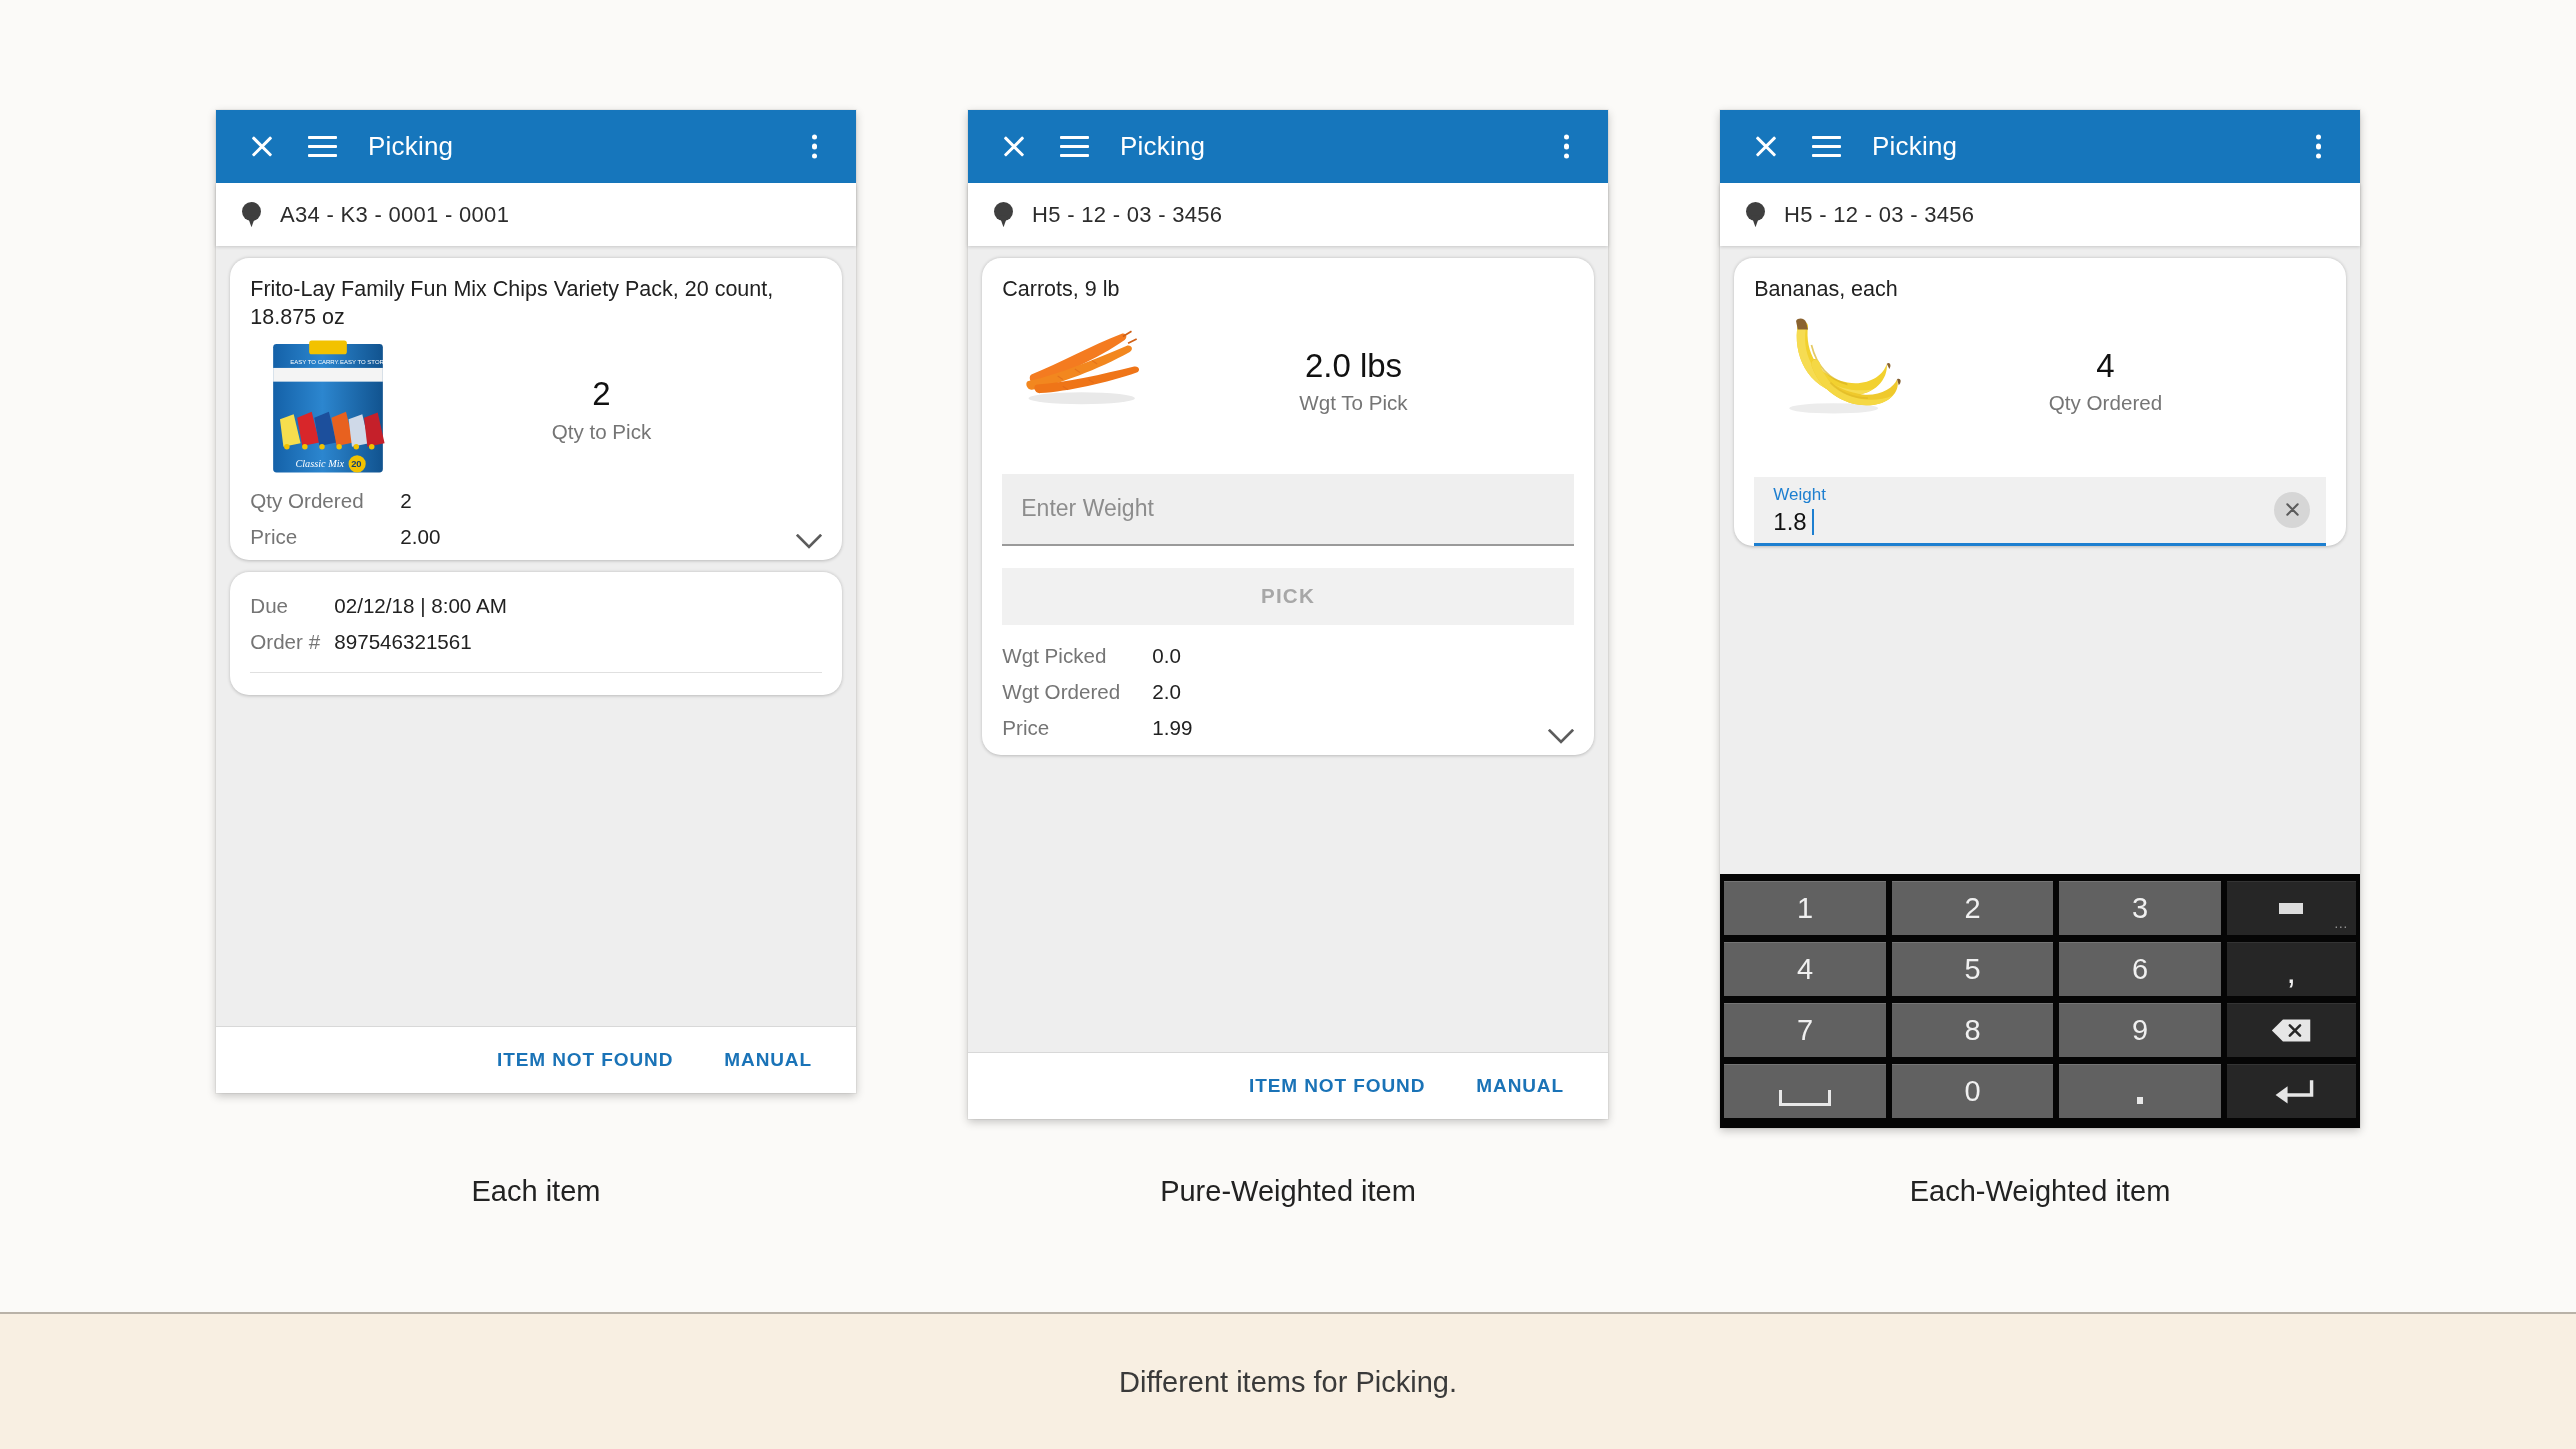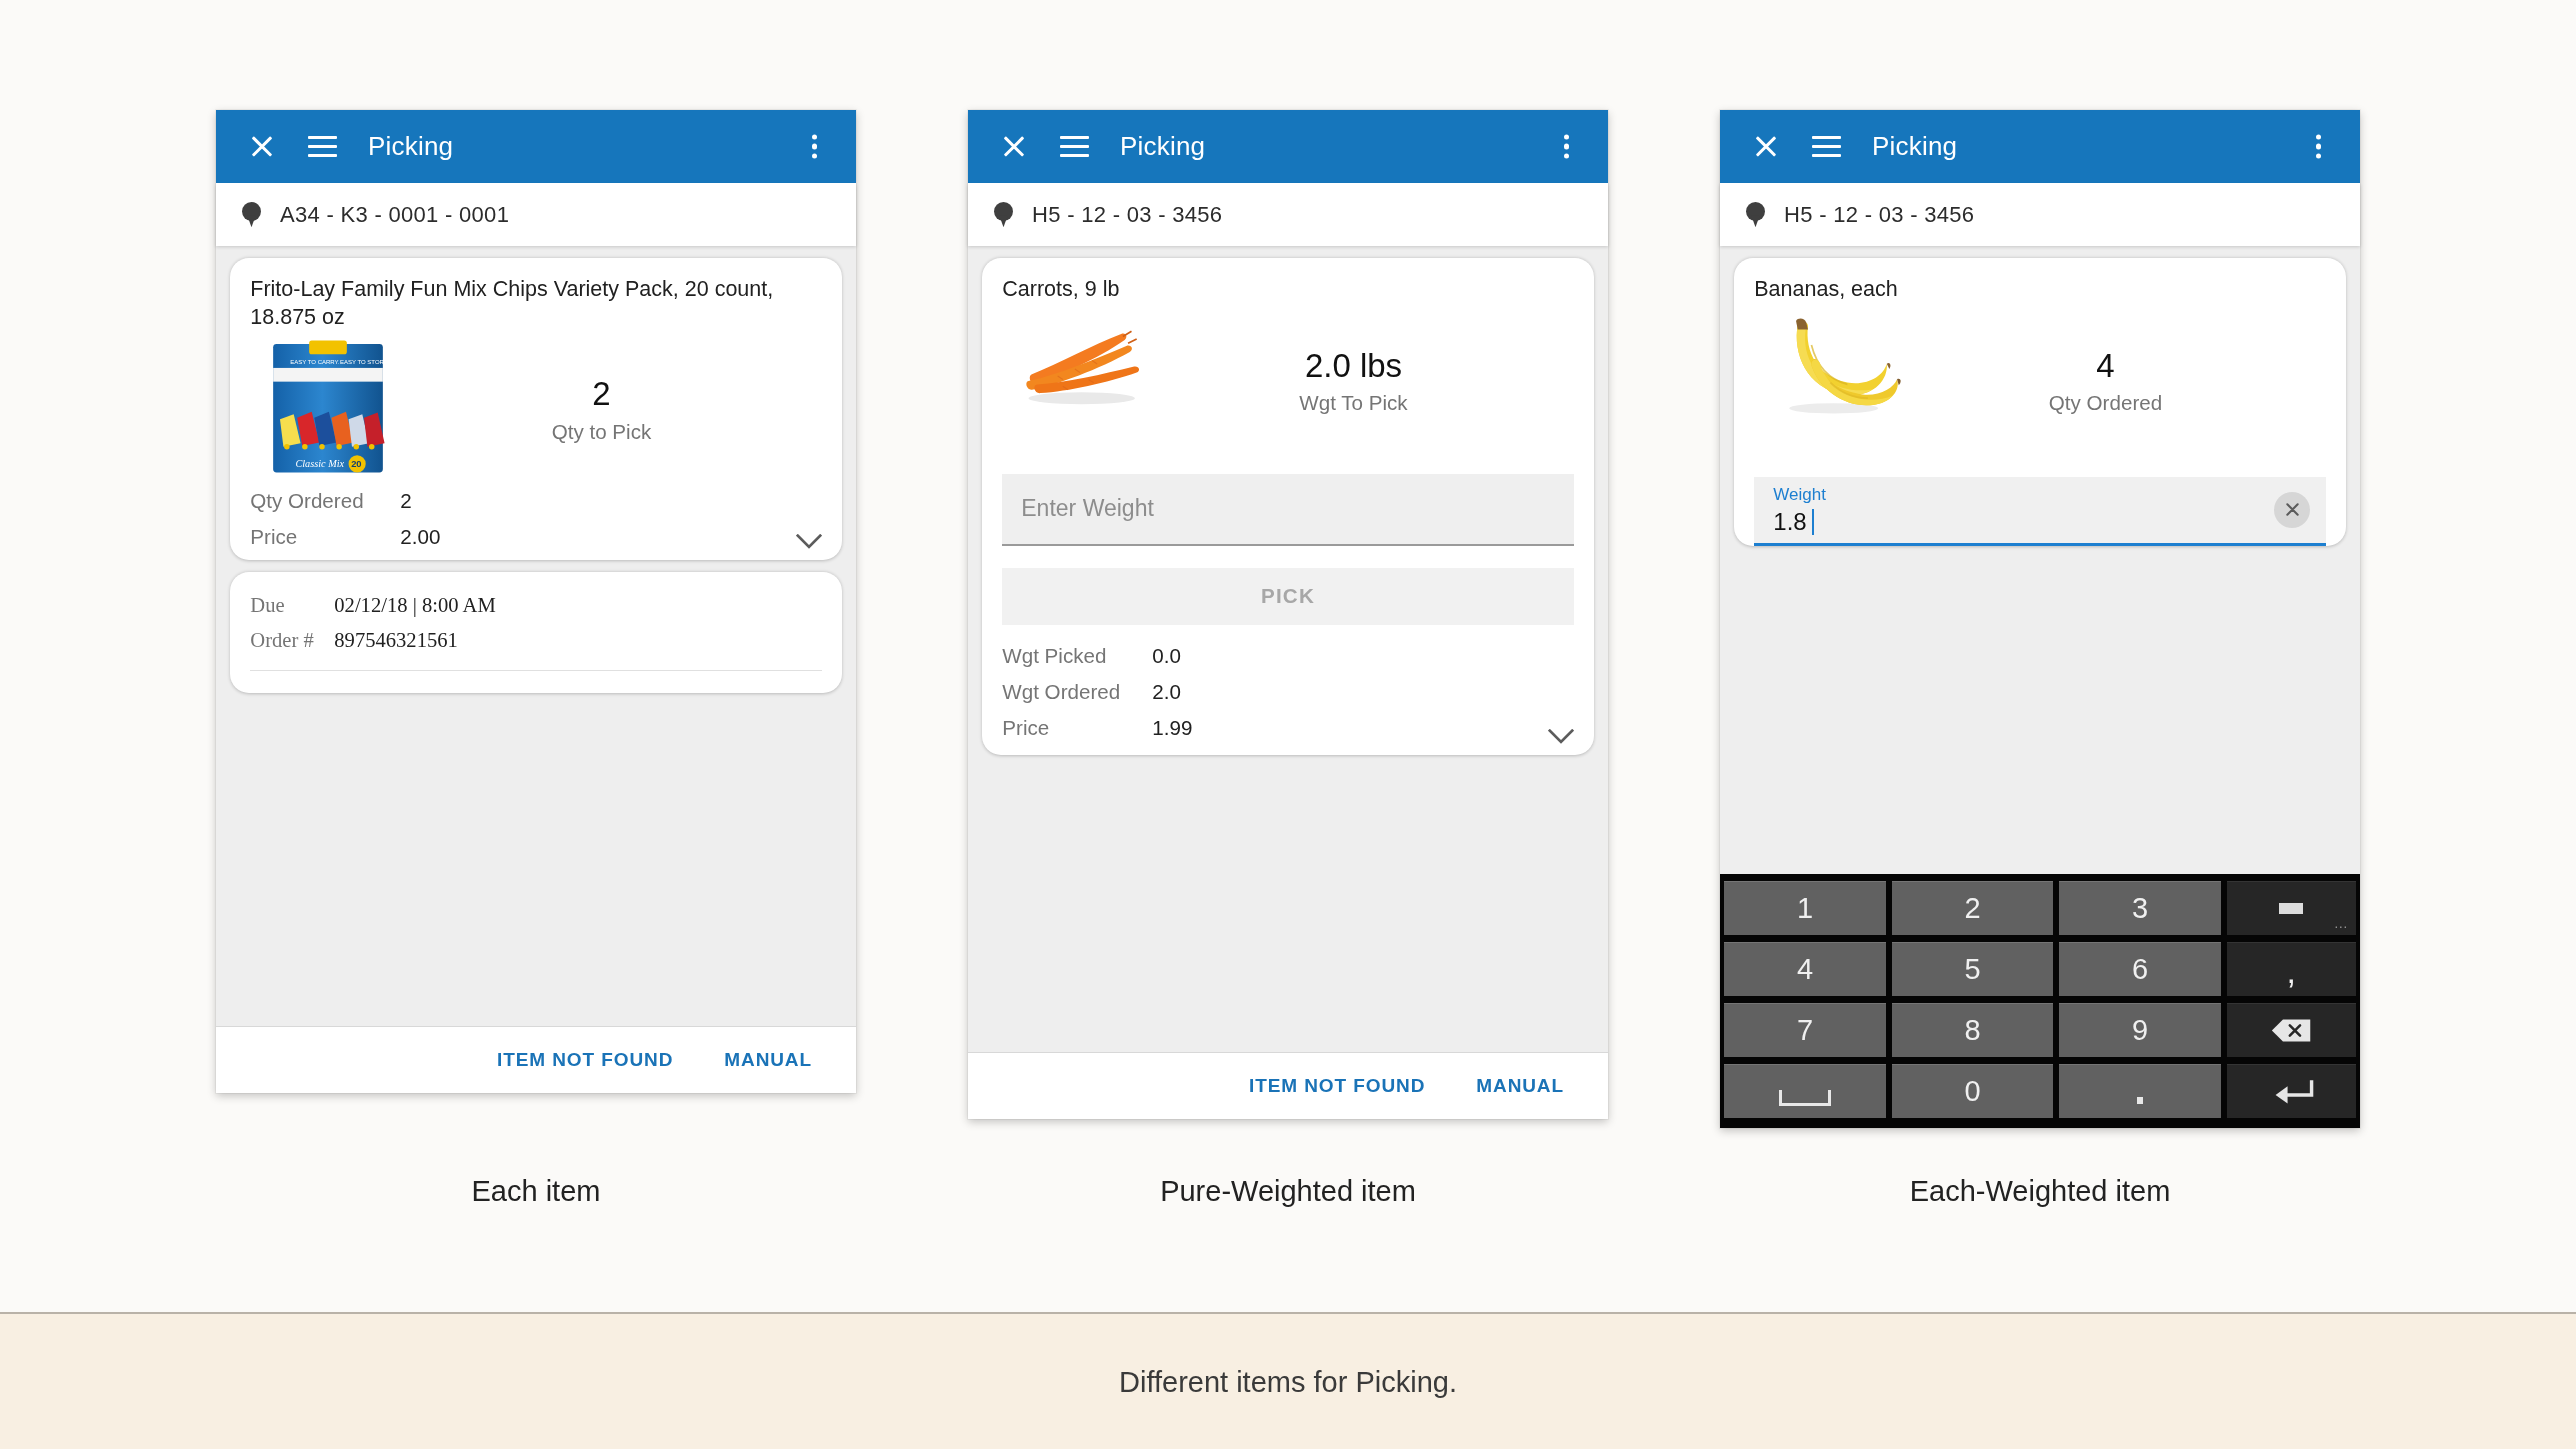--- a/index.html
+++ b/index.html
@@ -85,21 +85,21 @@
   .qtyblk .sub{font-size:20.6px;color:#757575;margin-top:6.9px;}
 
   .kv{display:flex;align-items:center;font-size:20.6px;margin:0;padding:6px 0;}
   .kv .k{width:150px;color:#757575;flex:0 0 150px;}
   .kv .v{color:#212121;}
   .kv-wrap{padding-bottom:5.2px;position:relative;}
   .chev{position:absolute;right:1.7px;bottom:12px;width:24px;height:13.7px;}
   .chev svg{display:block;}
 
   
-  .order-card{padding:15.5px 20.6px 0;font-family:Liberation Serif, serif;}
+  .order-card{padding:15.5px 20.6px 0;}
   .order-card .kv .k{flex:0 0 84px;width:84px;}
   .order-rule{border-top:0.9px solid #e0e0e0;margin-top:12px;height:22px;}
 
   
   .footer{
     background:#fff;flex:0 0 67px;display:flex;align-items:center;justify-content:flex-end;
     gap:39px;padding:0 38px;box-sizing:border-box;
     border-top:0.9px solid #d8d8d8;
   }
   .fbtn{color:#1a73b7;font-size:19px;letter-spacing:0.9px;font-weight:bold;

